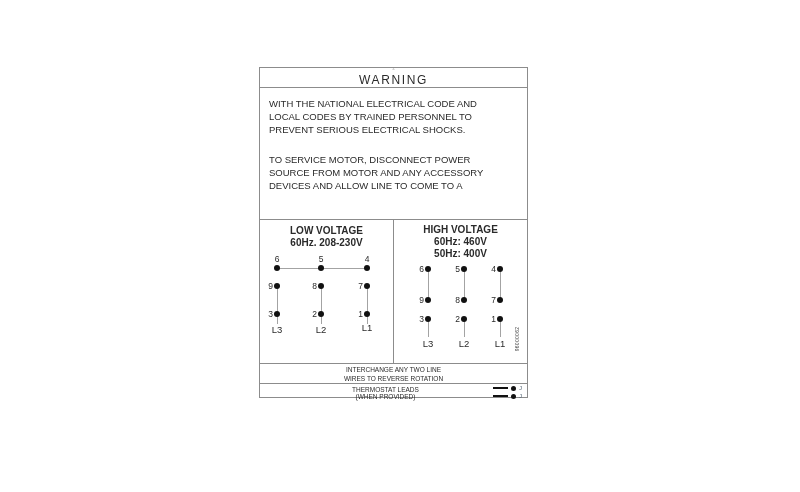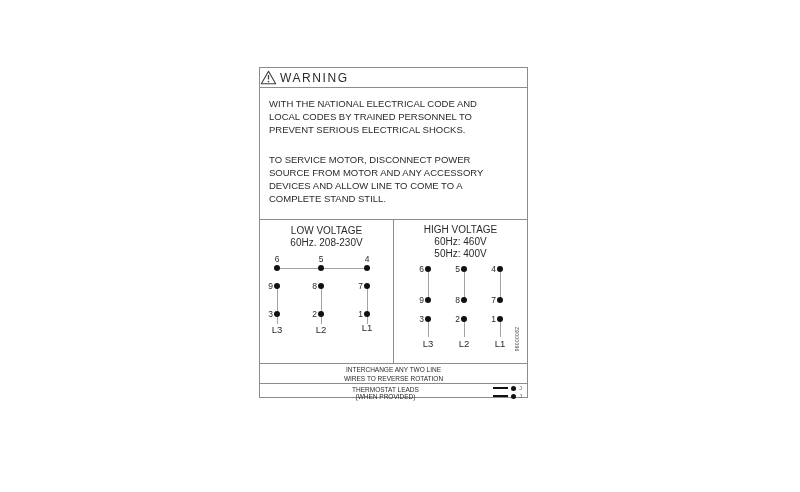--- a/index.html
+++ b/index.html
@@ -2,34 +2,34 @@
 <html><head>
 <meta charset="utf-8">
 <style>
   html,body{margin:0;padding:0;background:#ffffff;}
   body{width:800px;height:492px;position:relative;overflow:hidden;
        font-family:"Liberation Sans", sans-serif;color:#222;}
   .label{position:absolute;left:259px;top:67px;width:269px;height:331px;
          border:1px solid #8c8c8c;background:#fff;box-sizing:border-box;}
   
   .hdr{position:absolute;left:0;top:0;right:0;height:20px;border-bottom:1px solid #8c8c8c;
-       display:flex;align-items:center;justify-content:flex-start;gap:3px;box-sizing:border-box;}
+       display:flex;align-items:center;justify-content:flex-start;gap:3px;box-sizing:border-box;flex-direction:column;}
   .hdr .title{font-size:12px;letter-spacing:1.6px;color:#2a2a2a;}
   .warn-svg{display:block;}
   
   .bodytxt{position:absolute;left:9px;top:20px;right:6px;padding-top:9px;
            font-size:9.5px;line-height:13px;color:#2a2a2a;}
   .par{margin:0;}
   .par + .par{margin-top:17px;}
   
   .volt{position:absolute;left:0;top:151px;right:0;height:144px;border-top:1px solid #8c8c8c;box-sizing:border-box;}
   .col{position:absolute;top:0;height:143px;}
   .col.lv{left:0;width:133px;}
   .col.hv{left:133px;right:0;border-left:1px solid #8c8c8c;}
-  .vtitle{position:absolute;left:0;right:0;text-align:center;font-size:10px;color:#2a2a2a;}
+  .vtitle{position:absolute;left:0;right:0;text-align:center;font-size:10px;color:#2a2a2a;font-weight:bold;}
   .dot{position:absolute;width:6px;height:6px;border-radius:50%;background:#111;}
   .wire-h{position:absolute;height:1px;background:#a3a3a3;}
   .wire-v{position:absolute;width:1px;background:#a3a3a3;}
   .tnum{position:absolute;font-size:8.5px;color:#2a2a2a;}
   .tnum.above{width:16px;text-align:center;}
   .tnum.left{width:12px;text-align:right;}
   .lline{position:absolute;width:24px;text-align:center;font-size:9.5px;color:#2a2a2a;}
   .pn{position:absolute;left:109px;top:115px;width:30px;height:8px;font-size:5px;color:#444;
       transform:rotate(-90deg);text-align:center;letter-spacing:0.3px;white-space:nowrap;}
   
@@ -65,21 +65,20 @@
   <div class="bodytxt">
     <div class="par">
       <div>WITH THE NATIONAL ELECTRICAL CODE AND</div>
       <div>LOCAL CODES BY TRAINED PERSONNEL TO</div>
       <div>PREVENT SERIOUS ELECTRICAL SHOCKS.</div>
     </div>
     <div class="par">
       <div>TO SERVICE MOTOR, DISCONNECT POWER</div>
       <div>SOURCE FROM MOTOR AND ANY ACCESSORY</div>
       <div>DEVICES AND ALLOW LINE TO COME TO A</div>
-      <div>COMPLETE STAND STILL.</div>
     </div>
   </div>
 
   <div class="volt">
 
     <div class="col lv">
       <div class="vtitle" style="top:5px;">LOW VOLTAGE</div>
       <div class="vtitle" style="top:17px;">60Hz. 208-230V</div>
 
       <div class="wire-h" style="left:17px;top:48px;width:90px;"></div>

